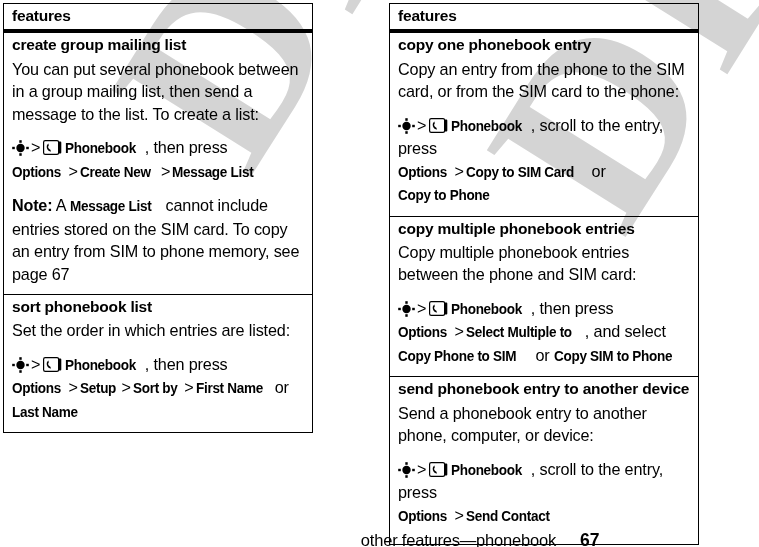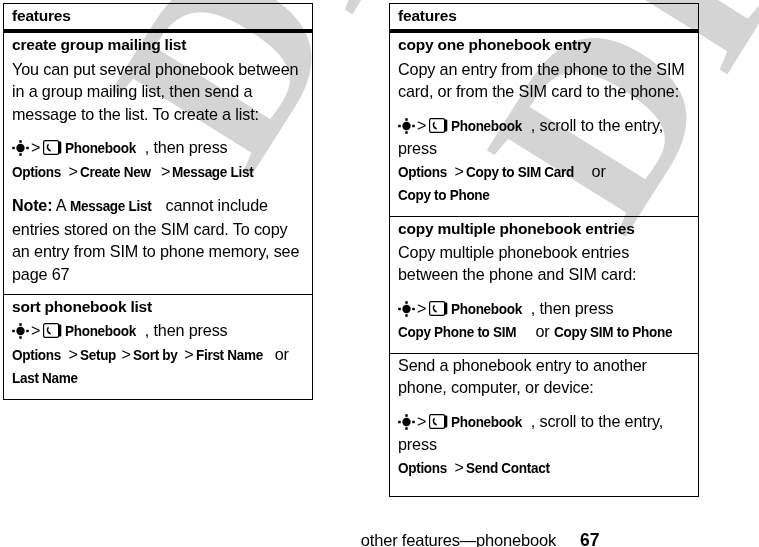--- a/index.html
+++ b/index.html
@@ -200,20 +200,21 @@
                     <rect x="0.6" y="0.6" width="15" height="13.8" rx="1.6" fill="none" stroke="#000" stroke-width="1.2"></rect>
                     <path d="M5.4 3.6 c-1.5 0.9 -2.1 3 -1.4 4.9 c0.7 1.9 2.4 3.1 4.1 3 l-0.9 -2.1 c-0.8 -0.1 -1.6 -0.7 -1.9 -1.6 c-0.3 -0.9 -0.1 -1.8 0.5 -2.2 z" fill="#000"></path>
                   </svg></span><span class="tok">Phonebook</span><span class="plain">, then press</span></p>
               <p class="steps" style="margin-bottom: 0px;"><span class="tok">Options</span><span class="gt">&gt;</span><span class="tok">Create New</span><span class="gt">&gt;</span><span class="tok">Message List</span></p>
               <p class="body" style="margin-top: 11px; margin-bottom: 0px;"><span class="lead">Note:</span><span class="plain"> A </span><span class="tok">Message List</span><span class="plain"> cannot include entries stored on the SIM card. To copy an entry from SIM to phone memory, see page 67</span></p>
             </div>
           </div>
           <div class="section">
             <div class="section-title">sort phonebook list</div>
             <div class="section-body">
+              <p class="body">Set the order in which entries are listed:</p>
               <p class="steps"><span class="nav-icon"><svg viewBox="0 0 17 16" width="17" height="16">
                     <circle cx="8.5" cy="8" r="4.2" fill="#000"></circle>
                     <rect x="7.3" y="0.2" width="2.4" height="2.6" fill="#000"></rect>
                     <rect x="7.3" y="13.2" width="2.4" height="2.6" fill="#000"></rect>
                     <rect x="0.2" y="6.8" width="2.6" height="2.4" fill="#000"></rect>
                     <rect x="14.2" y="6.8" width="2.6" height="2.4" fill="#000"></rect>
                   </svg></span><span class="gt">&gt;</span><span class="pb-icon"><svg viewBox="0 0 19 15" width="19" height="15">
                     <path d="M15.2 1.6 h2.2 a0.9 0.9 0 0 1 0.9 0.9 v10.1 a0.9 0.9 0 0 1 -0.9 0.9 h-2.2 z" fill="#000"></path>
                     <rect x="0.6" y="0.6" width="15" height="13.8" rx="1.6" fill="none" stroke="#000" stroke-width="1.2"></rect>
                     <path d="M5.4 3.6 c-1.5 0.9 -2.1 3 -1.4 4.9 c0.7 1.9 2.4 3.1 4.1 3 l-0.9 -2.1 c-0.8 -0.1 -1.6 -0.7 -1.9 -1.6 c-0.3 -0.9 -0.1 -1.8 0.5 -2.2 z" fill="#000"></path>
@@ -255,24 +256,26 @@
                     <circle cx="8.5" cy="8" r="4.2" fill="#000"></circle>
                     <rect x="7.3" y="0.2" width="2.4" height="2.6" fill="#000"></rect>
                     <rect x="7.3" y="13.2" width="2.4" height="2.6" fill="#000"></rect>
                     <rect x="0.2" y="6.8" width="2.6" height="2.4" fill="#000"></rect>
                     <rect x="14.2" y="6.8" width="2.6" height="2.4" fill="#000"></rect>
                   </svg></span><span class="gt">&gt;</span><span class="pb-icon"><svg viewBox="0 0 19 15" width="19" height="15">
                     <path d="M15.2 1.6 h2.2 a0.9 0.9 0 0 1 0.9 0.9 v10.1 a0.9 0.9 0 0 1 -0.9 0.9 h-2.2 z" fill="#000"></path>
                     <rect x="0.6" y="0.6" width="15" height="13.8" rx="1.6" fill="none" stroke="#000" stroke-width="1.2"></rect>
                     <path d="M5.4 3.6 c-1.5 0.9 -2.1 3 -1.4 4.9 c0.7 1.9 2.4 3.1 4.1 3 l-0.9 -2.1 c-0.8 -0.1 -1.6 -0.7 -1.9 -1.6 c-0.3 -0.9 -0.1 -1.8 0.5 -2.2 z" fill="#000"></path>
                   </svg></span><span class="tok">Phonebook</span><span class="plain">, then press</span></p>
+              <p class="steps"><span class="tok">Options</span><span class="gt">&gt;</span><span class="tok">Select Multiple to</span><span class="plain">, and select</span></p>
               <p class="steps" style="margin-bottom: 0px;"><span class="tok">Copy Phone to SIM</span><span class="plain"> or </span><span class="tok">Copy SIM to Phone</span></p>
             </div>
           </div>
           <div class="section">
+            <div class="section-title">send phonebook entry to another device</div>
             <div class="section-body">
               <p class="body">Send a phonebook entry to another phone, computer, or device:</p>
               <p class="steps"><span class="nav-icon"><svg viewBox="0 0 17 16" width="17" height="16">
                     <circle cx="8.5" cy="8" r="4.2" fill="#000"></circle>
                     <rect x="7.3" y="0.2" width="2.4" height="2.6" fill="#000"></rect>
                     <rect x="7.3" y="13.2" width="2.4" height="2.6" fill="#000"></rect>
                     <rect x="0.2" y="6.8" width="2.6" height="2.4" fill="#000"></rect>
                     <rect x="14.2" y="6.8" width="2.6" height="2.4" fill="#000"></rect>
                   </svg></span><span class="gt">&gt;</span><span class="pb-icon"><svg viewBox="0 0 19 15" width="19" height="15">
                     <path d="M15.2 1.6 h2.2 a0.9 0.9 0 0 1 0.9 0.9 v10.1 a0.9 0.9 0 0 1 -0.9 0.9 h-2.2 z" fill="#000"></path>

